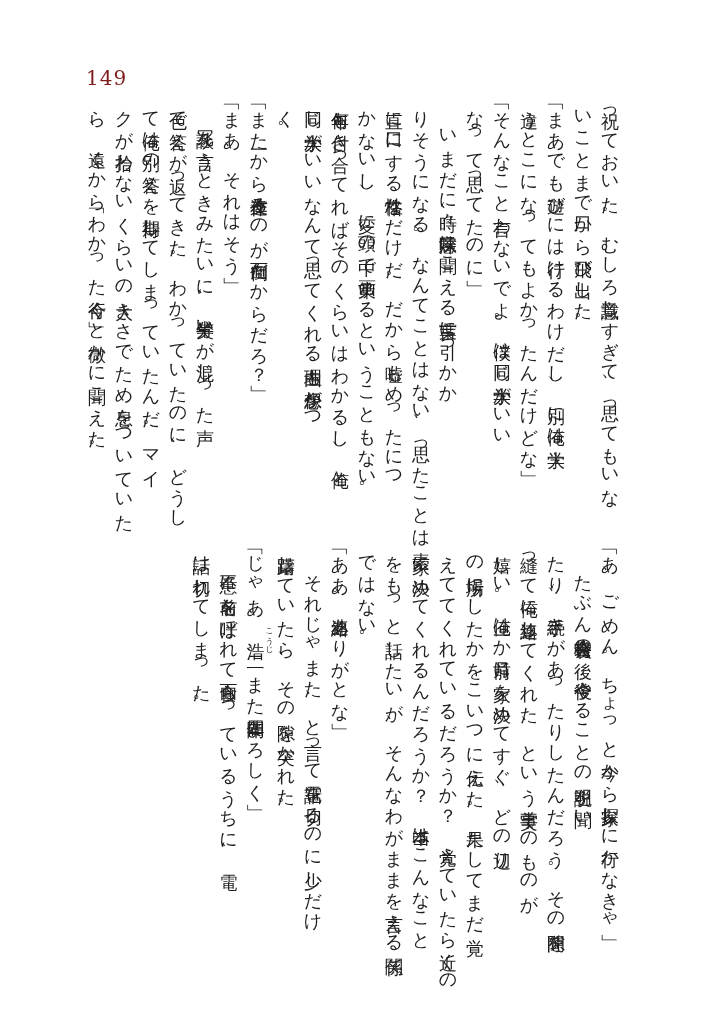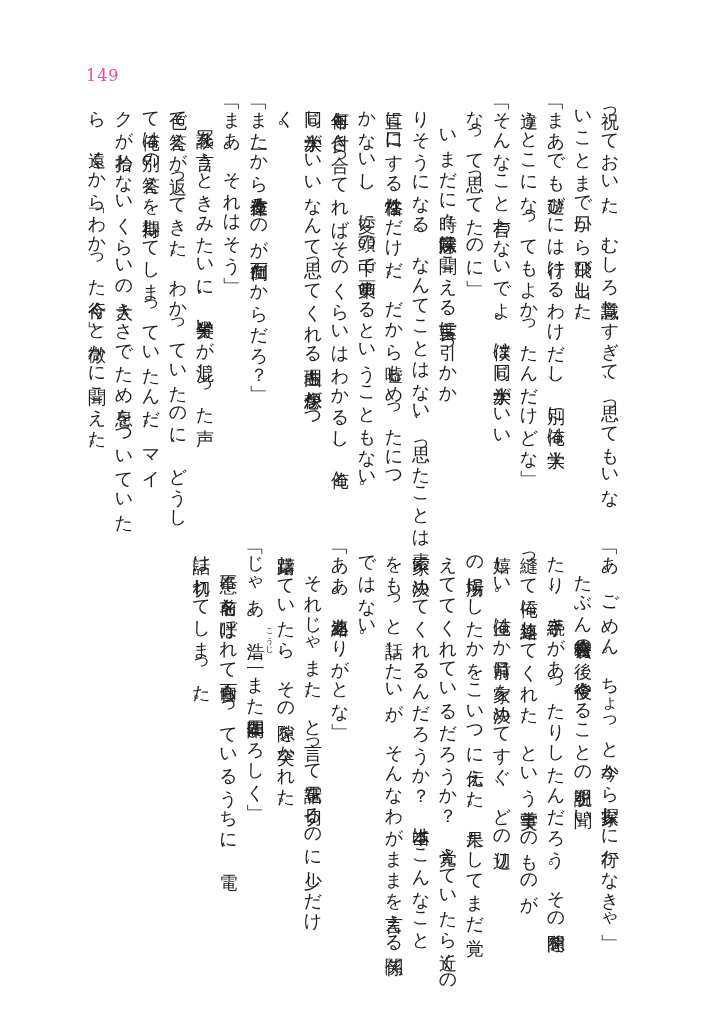--- a/index.html
+++ b/index.html
@@ -16,23 +16,23 @@
     color: #1f1f1f;
   }
   .page {
     position: absolute;
     inset: 0;
   }
   .page-number {
     position: absolute;
     left: 86px;
     top: 66px;
-    font-size: 16px;
+    font-size: 20px;
     letter-spacing: 1px;
-    color: #ec4899;
+    color: #7f1d1d;
     text-align: center;
   }
   .vblock {
     position: absolute;
     writing-mode: vertical-rl;
     text-orientation: upright;
     font-size: 18px;
     line-height: 27px;
     letter-spacing: 0.6px;
     white-space: pre;

